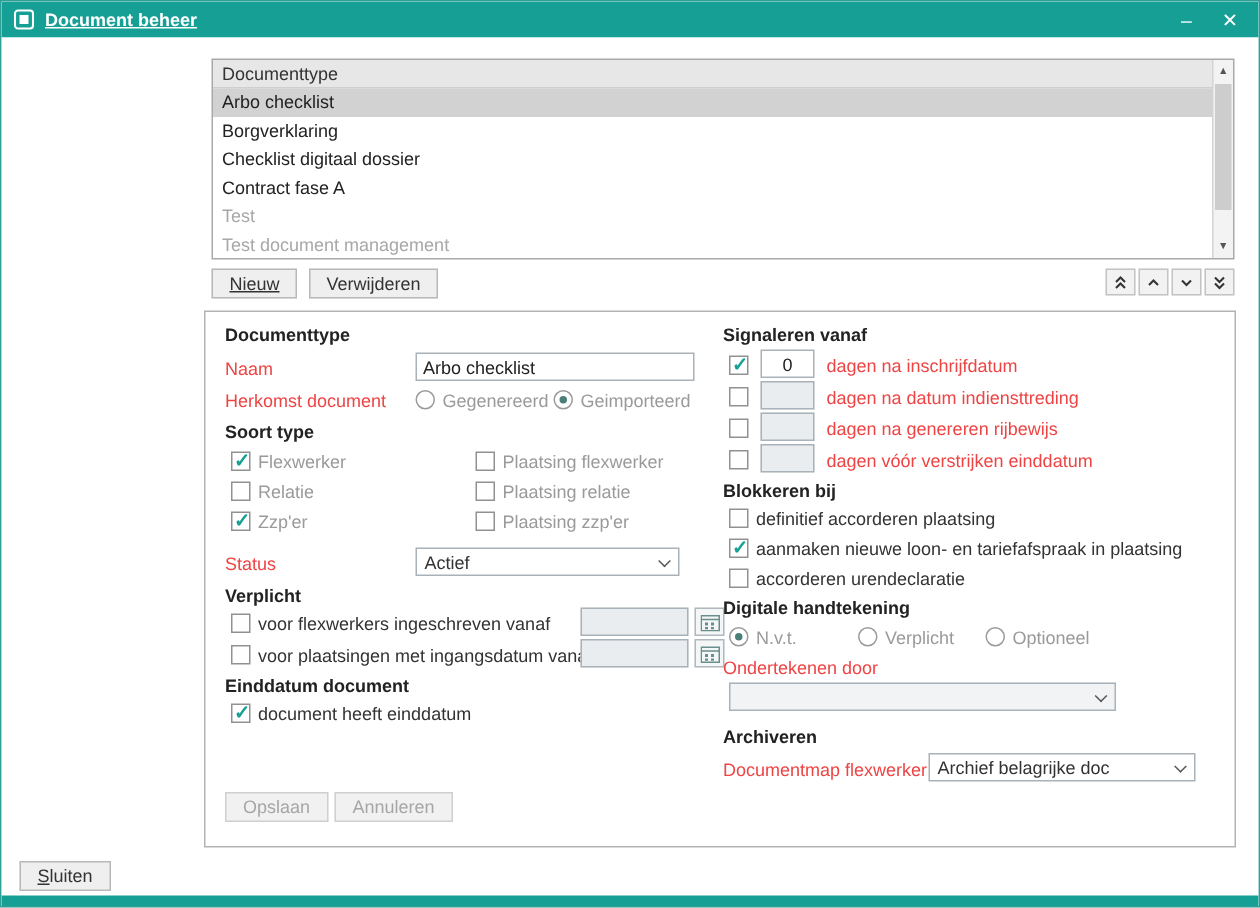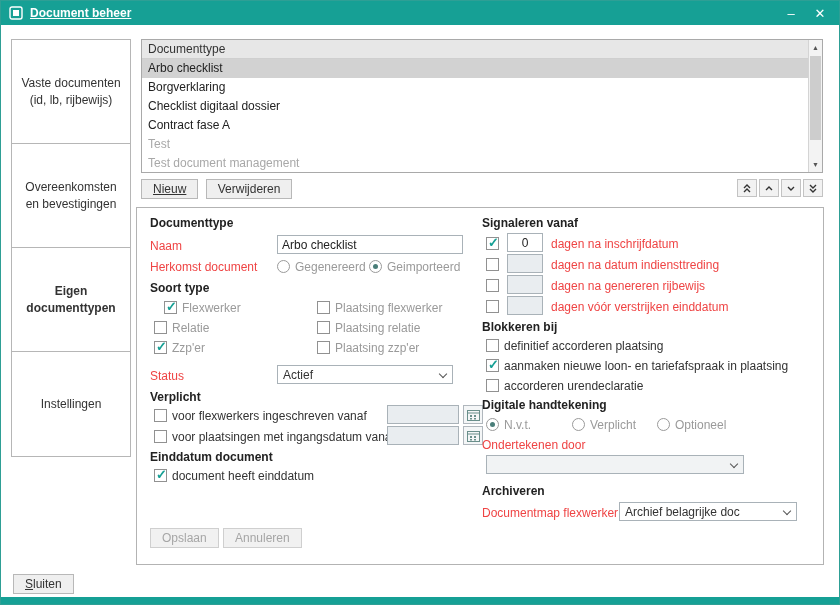--- a/index.html
+++ b/index.html
@@ -102,34 +102,20 @@
       <rect x="1" y="1" width="12" height="12" rx="2" fill="none" stroke="#fff" stroke-width="1.4"></rect>
       <rect x="4" y="4" width="6" height="6" fill="#fff"></rect>
     </svg>
     <span class="title">Document beheer</span>
     <span class="win-btn">–</span>
     <span class="win-btn">✕</span>
   </div>
 
   <div class="main">
 
-    <div class="tabs">
-      <div class="tab">
-        <span>Vaste documenten (id, lb, rijbewijs)</span>
-      </div>
-      <div class="tab">
-        <span>Overeenkomsten en bevestigingen</span>
-      </div>
-      <div class="tab active">
-        <span>Eigen documenttypen</span>
-      </div>
-      <div class="tab">
-        <span>Instellingen</span>
-      </div>
-    </div>
 
     <div class="listbox">
       <div class="list-header">Documenttype</div>
       <div class="list-row selected"><span>Arbo checklist</span></div>
       <div class="list-row"><span>Borgverklaring</span></div>
       <div class="list-row"><span>Checklist digitaal dossier</span></div>
       <div class="list-row"><span>Contract fase A</span></div>
       <div class="list-row muted"><span>Test</span></div>
       <div class="list-row muted"><span>Test document management</span></div>
       <div class="scrollbar">
@@ -180,21 +166,21 @@
         <span class="circle"></span>
         <span class="lbl muted">Gegenereerd</span>
       </div>
       <div class="rb" style="left:232px;top:51px">
         <span class="circle selected"></span>
         <span class="lbl muted">Geimporteerd</span>
       </div>
 
       <div class="hdr" style="left:13px;top:73px">Soort type</div>
 
-      <div class="cb" style="left:27px;top:92px">
+      <div class="cb" style="left:17px;top:92px">
         <span class="box checked"></span>
         <span class="lbl muted">Flexwerker</span>
       </div>
       <div class="cb" style="left:180px;top:92px">
         <span class="box"></span>
         <span class="lbl muted">Plaatsing flexwerker</span>
       </div>
       <div class="cb" style="left:17px;top:112px">
         <span class="box"></span>
         <span class="lbl muted">Relatie</span>

